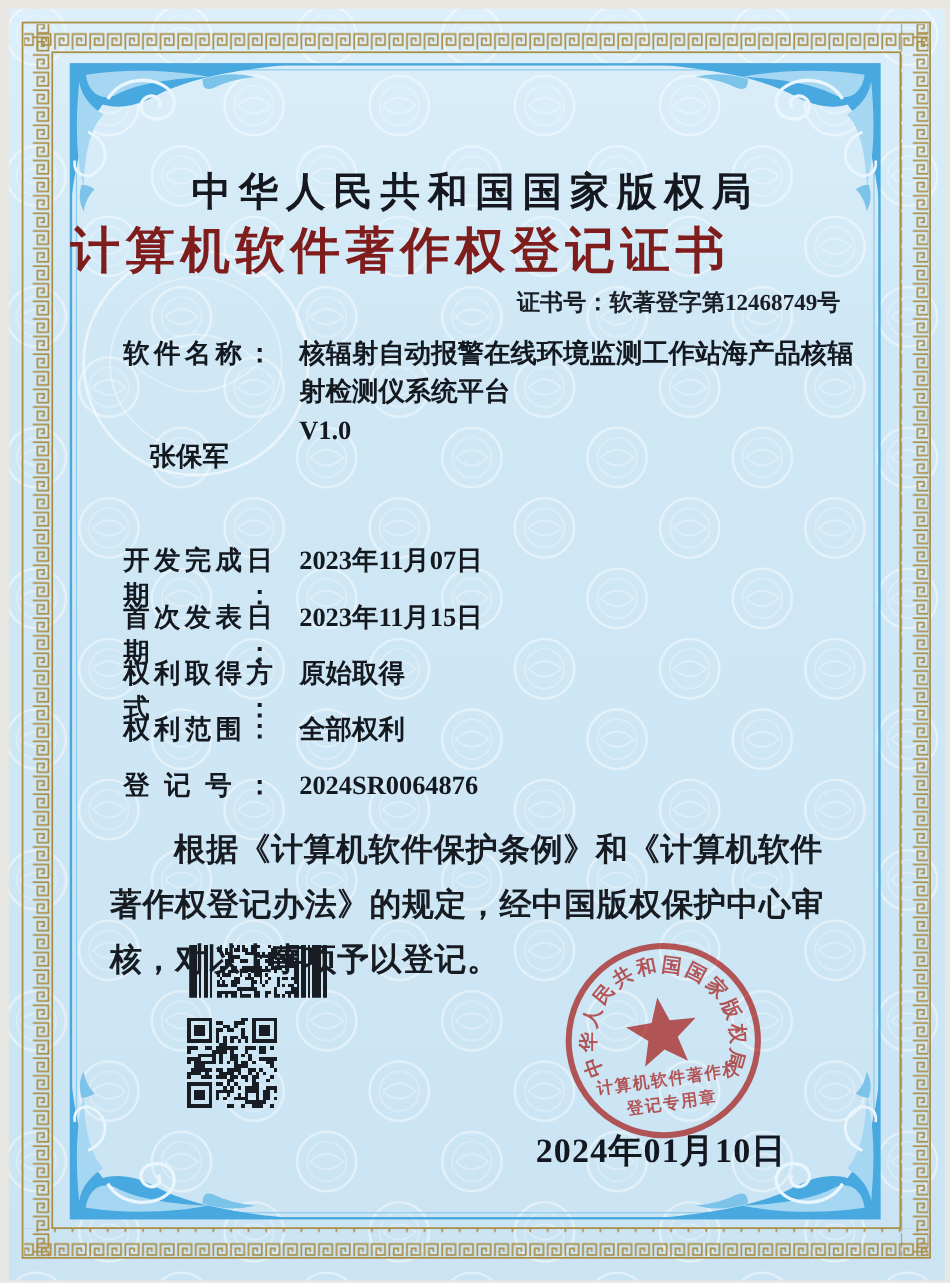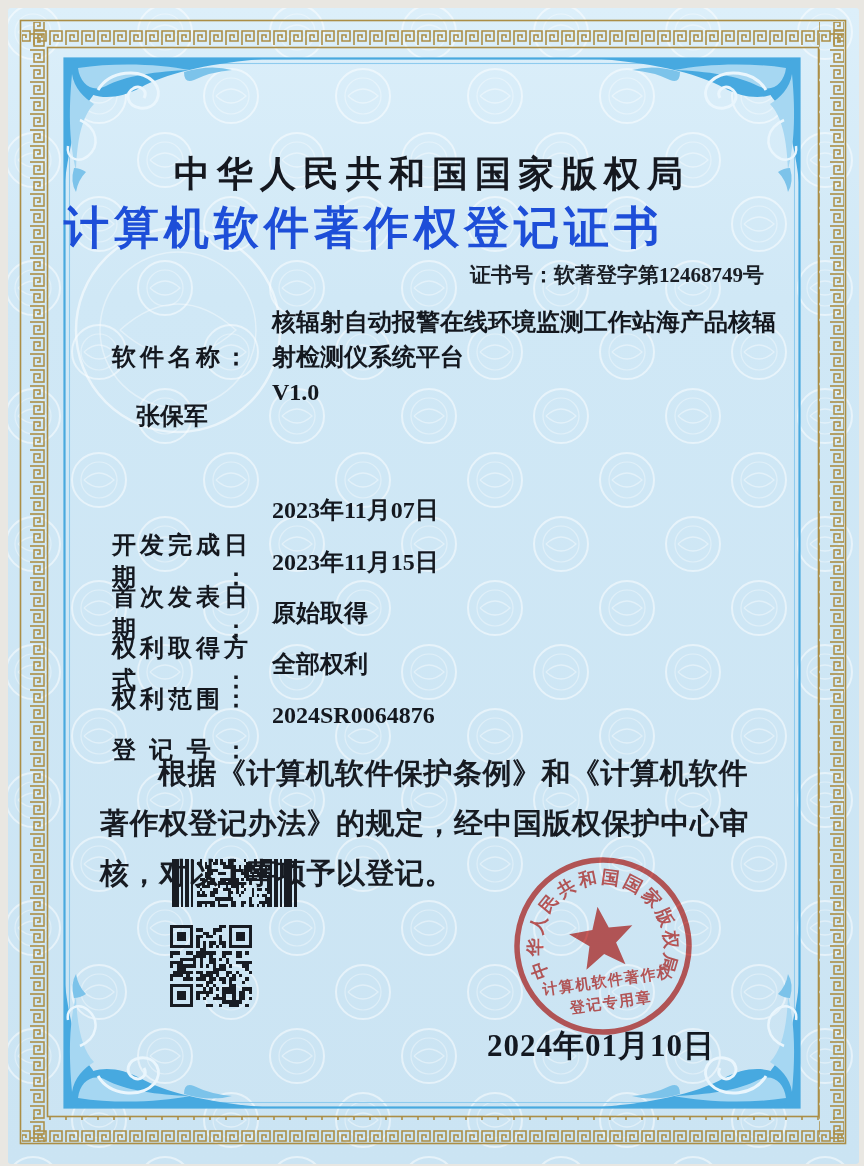--- a/index.html
+++ b/index.html
@@ -11,31 +11,31 @@
   }
   .bg-art { position:absolute; left:0; top:0; width:864px; height:1166px; }
   .abs { position:absolute; }
 
   .title-authority {
     left:64px; top:150px; width:736px; text-align:center;
     font-size:36px; font-weight:bold; letter-spacing:7px; color:#15181f;
   }
   .title-cert {
     left:64px; top:198px; width:600px; text-align:center;
-    font-size:45px; font-weight:bold; letter-spacing:5px; color:#1d4ed8;
+    font-size:45px; font-weight:bold; letter-spacing:5px; color:#7f1d1d;
   }
   .certno-line {
     top:261px; right:100px; font-size:21px; font-weight:bold; color:#1a1f26;
     display:flex; 
   }
 
   .row { left:112px; display:flex; align-items:flex-start; }
   .row .lab {
     width:136px; flex:0 0 136px; font-size:24px; font-weight:bold;
-    text-align:justify; text-align-last:justify; color:#14181f;margin-top:36px;
+    text-align:justify; text-align-last:justify; color:#14181f;
   }
   .row .val {
     margin-left:24px; font-size:24px; font-weight:bold; color:#14181f;
     line-height:35px;
   }
   .row .val .name-main { width:520px; }
   .row .val .name-version { }
 
   .statement {
     left:100px; top:748px; width:672px;

